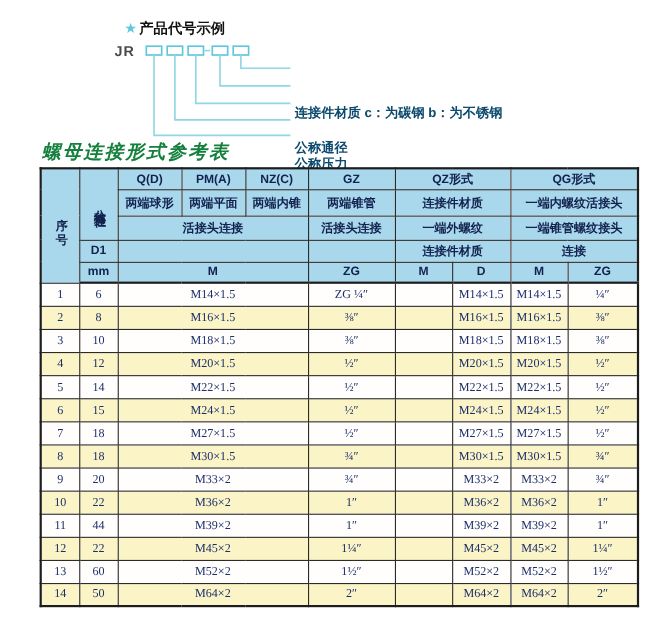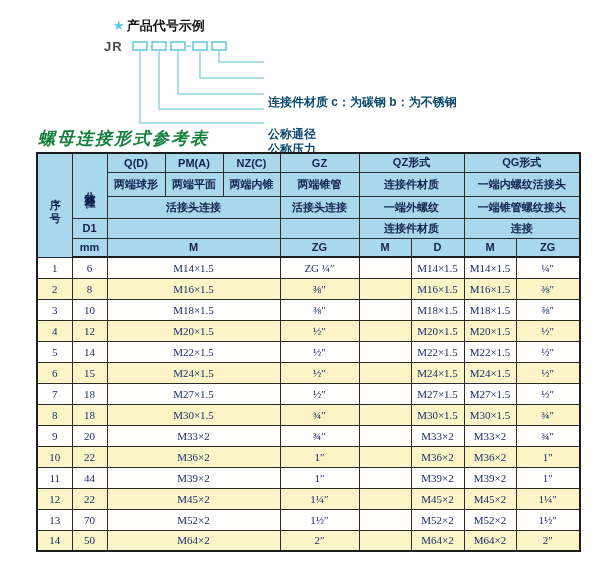--- a/index.html
+++ b/index.html
@@ -254,21 +254,21 @@
       <td>22</td>
       <td colspan="3">M45×2</td>
       <td>1¼″</td>
       <td></td>
       <td>M45×2</td>
       <td>M45×2</td>
       <td>1¼″</td>
     </tr>
         <tr>
       <td>13</td>
-      <td>70</td>
+      <td>60</td>
       <td colspan="3">M52×2</td>
       <td>1½″</td>
       <td></td>
       <td>M52×2</td>
       <td>M52×2</td>
       <td>1½″</td>
     </tr>
         <tr>
       <td>14</td>
       <td>50</td>

